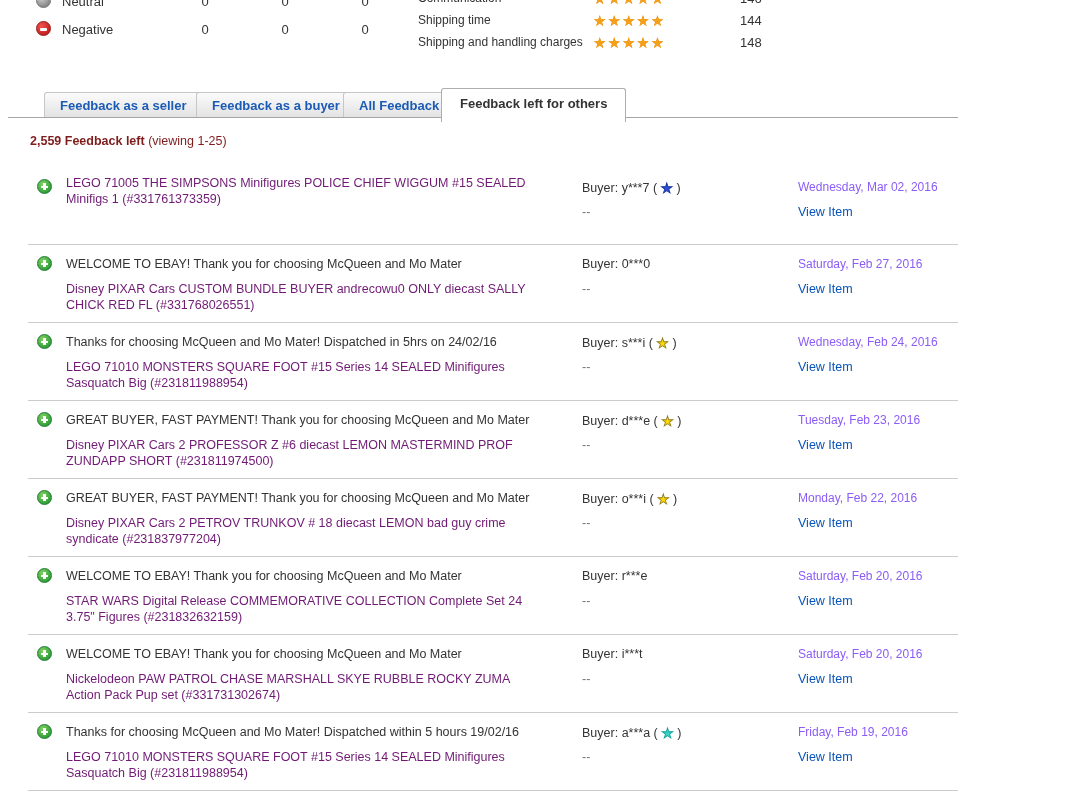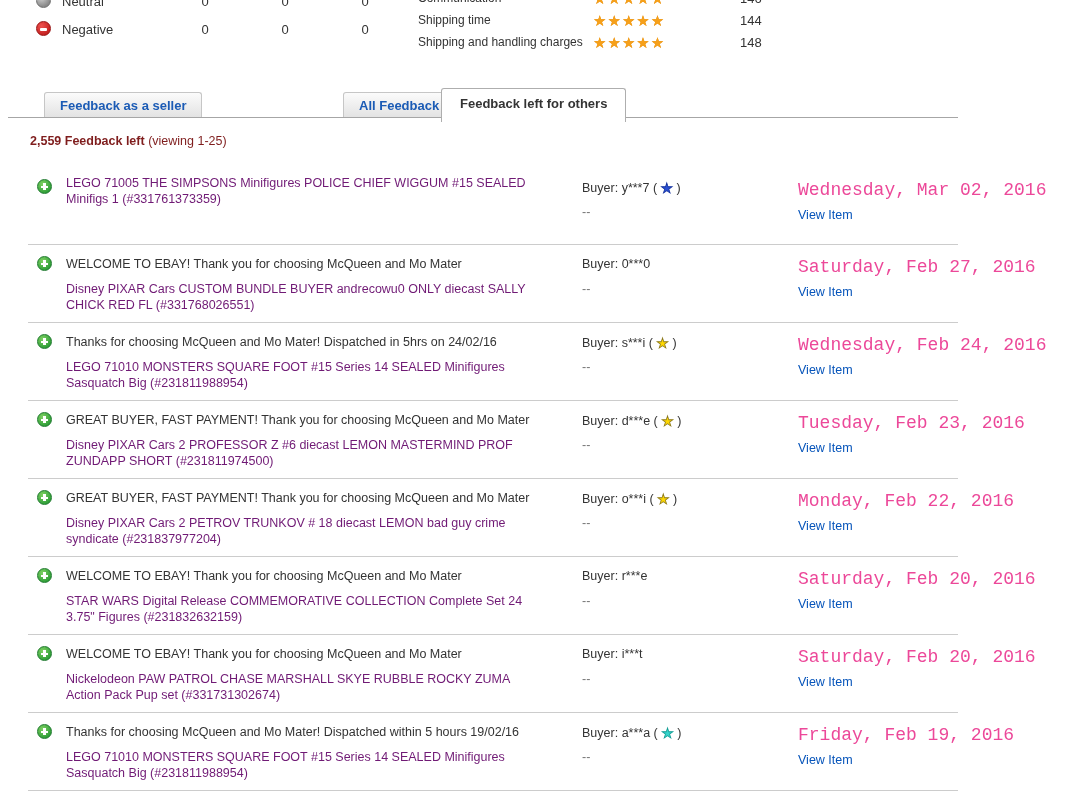--- a/index.html
+++ b/index.html
@@ -47,21 +47,21 @@
   .plus{position:absolute;left:9px;top:11px;width:15px;height:15px;border-radius:50%;
         background:radial-gradient(circle at 35% 30%,#7ed062,#2f9e38 75%);border:1px solid #1f7a2e;box-sizing:border-box;}
   .plus::before{content:"";position:absolute;left:3px;top:5.5px;width:7px;height:2.4px;background:#fff;}
   .plus::after{content:"";position:absolute;left:5.3px;top:3.2px;width:2.4px;height:7px;background:#fff;}
   .l1{margin-top:12px;min-height:17px;}
   .l2{margin-top:8px;}
   .c1 .l1{margin-left:38px;margin-right:8px;font-size:12.5px;color:#333;white-space:nowrap;overflow:hidden;}
   .c1 .l2{margin-left:38px;width:480px;font-size:12.5px;line-height:15.5px;color:#701a75;padding-bottom:9px;}
   .c2 .l1{font-size:12.5px;color:#333;white-space:nowrap;}
   .c2 .l2{color:#757575;}
-  .c3 .l1{font-size:18px;color:#ec4899;white-space:nowrap;font-family:Liberation Mono, monospace;}
+  .c3 .l1{font-size:12px;color:#8b5cf6;white-space:nowrap;}
   .vlink{color:#0654ba;text-decoration:none;font-size:12.5px;cursor:pointer;}
   .bstar{font-size:14px;vertical-align:-1px;}
   .bstar.yellow{color:#ffd900;-webkit-text-stroke:0.8px #8f7c1f;}
   .bstar.blue{color:#2b50d4;-webkit-text-stroke:0.8px #16339e;}
   .bstar.turquoise{color:#35d3ca;-webkit-text-stroke:0.8px #159e96;}
 </style>
 </head>
 <body>
 
 <div id="summary" class="abs">
@@ -94,20 +94,21 @@
     <div class="drow" style="top: 34px;">
       <span class="dlabel">Shipping and handling charges</span>
       <span class="dstars">★★★★★</span>
       <span class="dcount">148</span>
     </div>
   </div>
 
 <div id="tabbar">
   <div id="tabline"></div>
 <div class="tab" style="left: 44px;">Feedback as a seller</div>
+    <div class="tab" style="left: 196px;">Feedback as a buyer</div>
     <div class="tab" style="left: 343px;">All Feedback</div>
     <div class="tab active" style="left: 441px;">Feedback left for others</div>
   </div>
 
 <div id="countline"><b>2,559 Feedback left</b> <span>(viewing 1-25)</span></div>
 
 <div id="ftable">
   <div id="frows">
   <div class="frow">
     <div class="c1">

